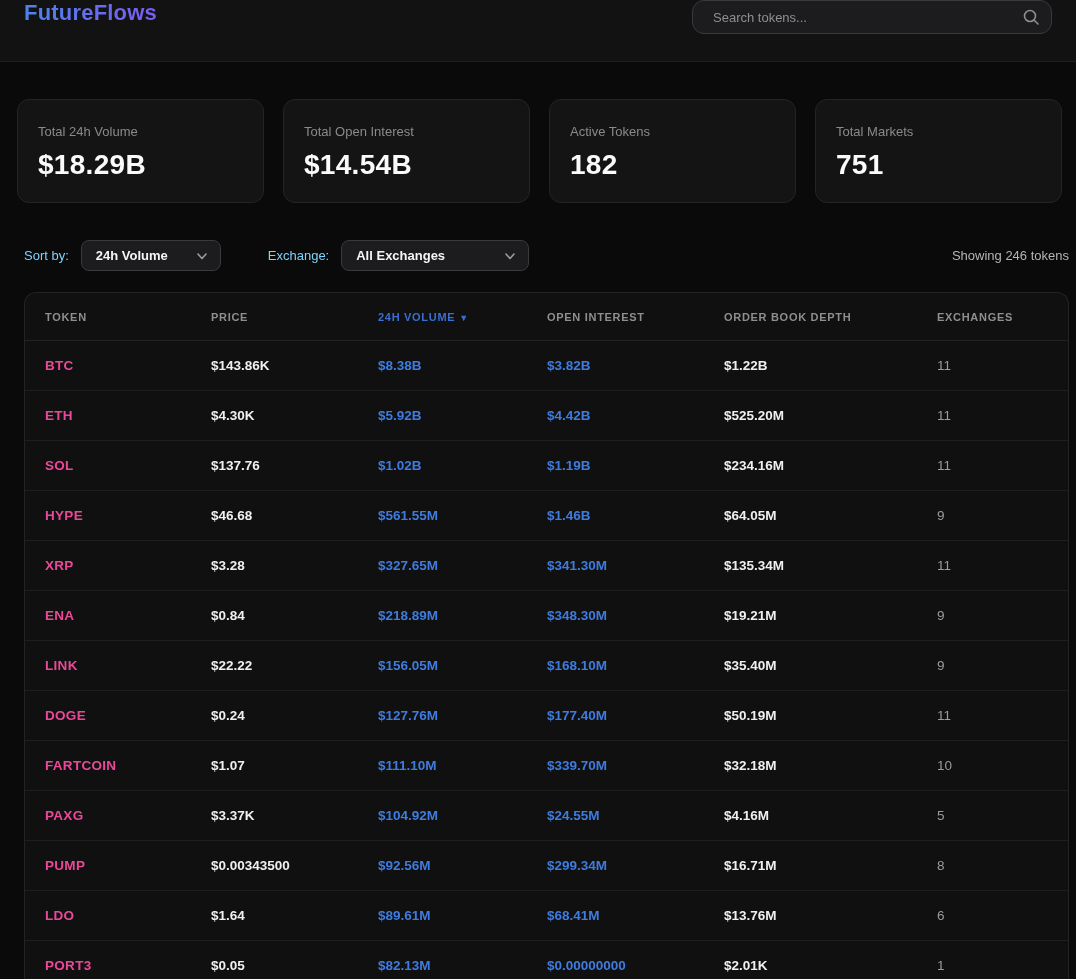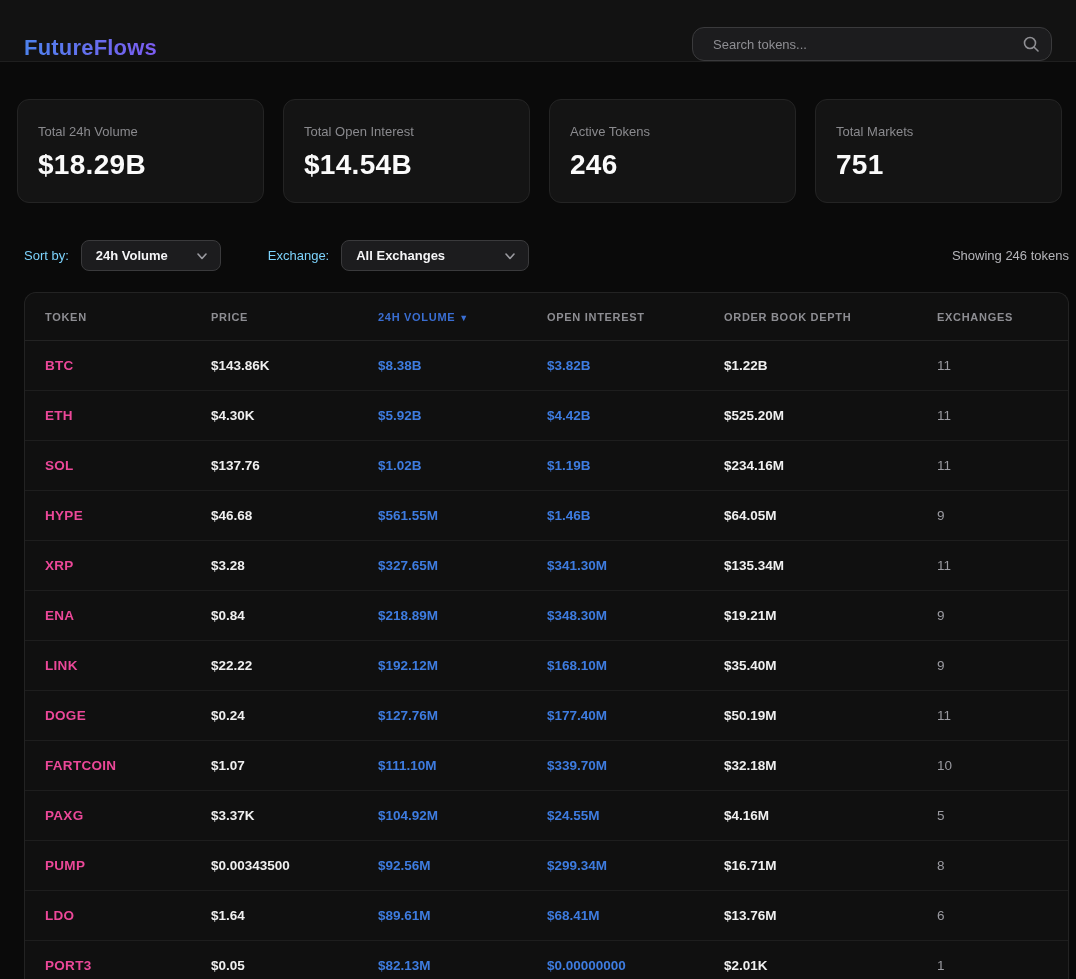--- a/index.html
+++ b/index.html
@@ -10,21 +10,21 @@
     color: #f2f2f2;
     -webkit-font-smoothing: antialiased;
   }
 
   
   .topbar {
     height: 62px;
     background: #121212;
     border-bottom: 1px solid #1f1f1f;
     display: flex;
-    align-items: flex-end;
+    align-items: flex-start;
     justify-content: space-between;
     padding: 0 24px 0 24px;
   }
   .logo {
     font-size: 22px;
     font-weight: bold;
     letter-spacing: 0.2px;
     background: linear-gradient(90deg, var(--logo-start), var(--logo-end));
     -webkit-background-clip: text;
     background-clip: text;
@@ -178,21 +178,21 @@
   <div class="stat-card">
     <div class="stat-label">Total 24h Volume</div>
     <div class="stat-value">$18.29B</div>
   </div>
   <div class="stat-card">
     <div class="stat-label">Total Open Interest</div>
     <div class="stat-value">$14.54B</div>
   </div>
   <div class="stat-card">
     <div class="stat-label">Active Tokens</div>
-    <div class="stat-value">246</div>
+    <div class="stat-value">182</div>
   </div>
   <div class="stat-card">
     <div class="stat-label">Total Markets</div>
     <div class="stat-value">751</div>
   </div>
 </div>
 
 <div class="controls">
   <span class="ctl-label">Sort by:</span>
   <div class="dropdown">
@@ -266,21 +266,21 @@
         <div class="cell token">ENA</div>
         <div class="cell price">$0.84</div>
         <div class="cell blue">$218.89M</div>
         <div class="cell blue">$348.30M</div>
         <div class="cell depth">$19.21M</div>
         <div class="cell exch">9</div>
       </div>
       <div class="t-row">
         <div class="cell token">LINK</div>
         <div class="cell price">$22.22</div>
-        <div class="cell blue">$192.12M</div>
+        <div class="cell blue">$156.05M</div>
         <div class="cell blue">$168.10M</div>
         <div class="cell depth">$35.40M</div>
         <div class="cell exch">9</div>
       </div>
       <div class="t-row">
         <div class="cell token">DOGE</div>
         <div class="cell price">$0.24</div>
         <div class="cell blue">$127.76M</div>
         <div class="cell blue">$177.40M</div>
         <div class="cell depth">$50.19M</div>

